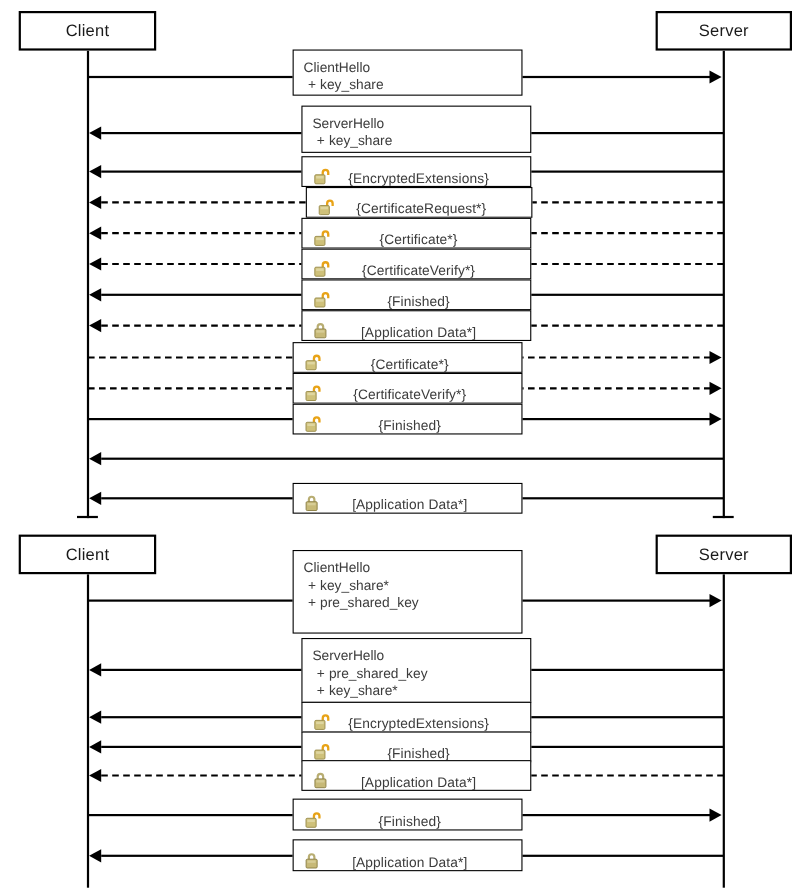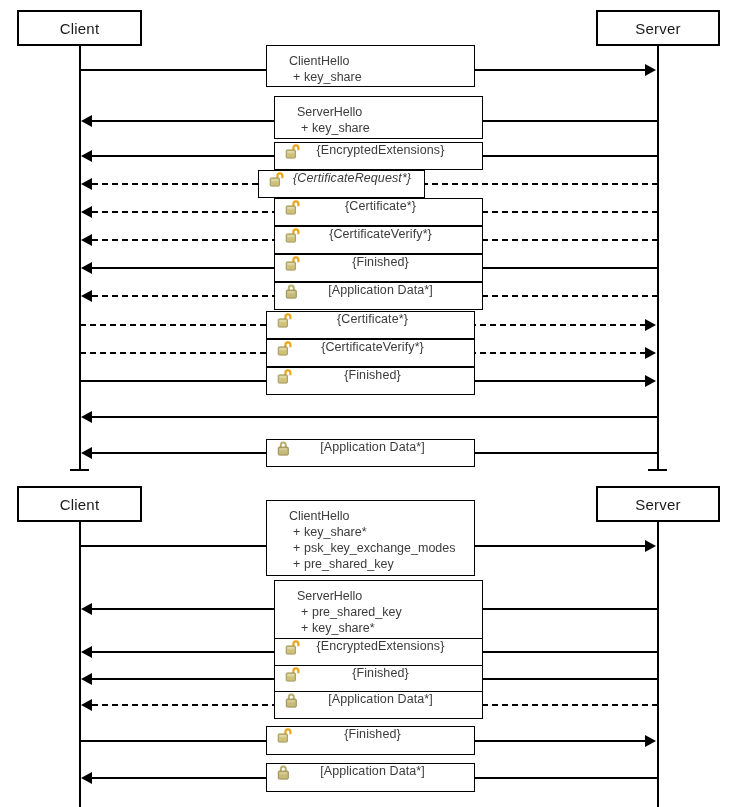--- a/index.html
+++ b/index.html
@@ -33,27 +33,27 @@
   .arrow-head.left{border-right:11px solid #000;}
 
   
   .msgbox{
     position:absolute;box-sizing:border-box;
     border:1.6px solid #000;background:#fff;z-index:5;
   }
   .msgbox.hl{background:#f9cfcf;}
 
   
-  .msgbox.multi{padding:7px 0 6px 22px;}
+  .msgbox.multi{padding:7px 0 6px 9px;}
   .msgbox .title{font-size:12.5px;line-height:16px;color:#3c3c3c;}
   .msgbox .ext{font-size:12.5px;line-height:16px;color:#3c3c3c;padding-left:4px;}
   .msgbox .ext .plus{display:inline-block;width:11px;color:#3c3c3c;}
 
   
-  .msgbox.row{display:flex;align-items:flex-start;}
+  .msgbox.row{display:flex;align-items:flex-end;}
   .msgbox.row .lockcell{width:34px;flex:0 0 34px;display:flex;
     align-items:center;justify-content:center;}
   .msgbox.row .rowlabel{flex:1 1 auto;text-align:center;
     font-size:12.5px;color:#3c3c3c;padding-right:30px;letter-spacing:.1px;}
 
   .lockico{display:block;}
 </style>
 </head>
 <body>
 
@@ -93,21 +93,21 @@
       <path d="M9.4 7.2 V4.9 a2.5 2.5 0 0 1 5 0 V7.2" fill="none" stroke="#e8a317" stroke-width="2.1"></path>
       <rect x="2.2" y="6.9" width="9.2" height="8.2" rx="1" fill="#cfc17a" stroke="#9d9050" stroke-width="0.9"></rect>
       <rect x="3.4" y="8" width="6.8" height="2.3" fill="#e4dcae" opacity=".75"></rect>
     </svg>
   </span>
   <span class="rowlabel">{EncryptedExtensions}</span>
 </div>
 
 <div class="arrow-line dashed" style="left:92px;top:183px;width:566px;"></div>
 <div class="arrow-head left" style="left:81px;top:178px;"></div>
-<div class="msgbox row" style="left:258px;top:170px;width:167px;height:28px;font-style:italic;">
+<div class="msgbox row" style="left:278px;top:170px;width:206px;height:28px;">
   <span class="lockcell">
     <svg class="lockico" width="17" height="17" viewBox="0 0 17 17">
       <path d="M9.4 7.2 V4.9 a2.5 2.5 0 0 1 5 0 V7.2" fill="none" stroke="#e8a317" stroke-width="2.1"></path>
       <rect x="2.2" y="6.9" width="9.2" height="8.2" rx="1" fill="#cfc17a" stroke="#9d9050" stroke-width="0.9"></rect>
       <rect x="3.4" y="8" width="6.8" height="2.3" fill="#e4dcae" opacity=".75"></rect>
     </svg>
   </span>
   <span class="rowlabel">{CertificateRequest*}</span>
 </div>
 
@@ -226,21 +226,20 @@
 </div>
 
 <div class="lifeline" style="left:79px;top:522px;height:285px;"></div>
 <div class="lifeline" style="left:657px;top:522px;height:285px;"></div>
 
 <div class="arrow-line" style="left:80px;top:545px;width:566px;"></div>
 <div class="arrow-head right" style="left:645px;top:540px;"></div>
 <div class="msgbox multi" style="left:266px;top:500px;width:209px;height:76px;">
   <div class="title">ClientHello</div>
   <div class="ext"><span class="plus">+</span><span>key_share*</span></div>
-  <div class="ext"><span class="plus">+</span><span>psk_key_exchange_modes</span></div>
   <div class="ext"><span class="plus">+</span><span>pre_shared_key</span></div>
 </div>
 
 <div class="arrow-line" style="left:92px;top:608px;width:566px;"></div>
 <div class="arrow-head left" style="left:81px;top:603px;"></div>
 <div class="msgbox multi" style="left:274px;top:580px;width:209px;height:59px;">
   <div class="title">ServerHello</div>
   <div class="ext"><span class="plus">+</span><span>pre_shared_key</span></div>
   <div class="ext"><span class="plus">+</span><span>key_share*</span></div>
 </div>

